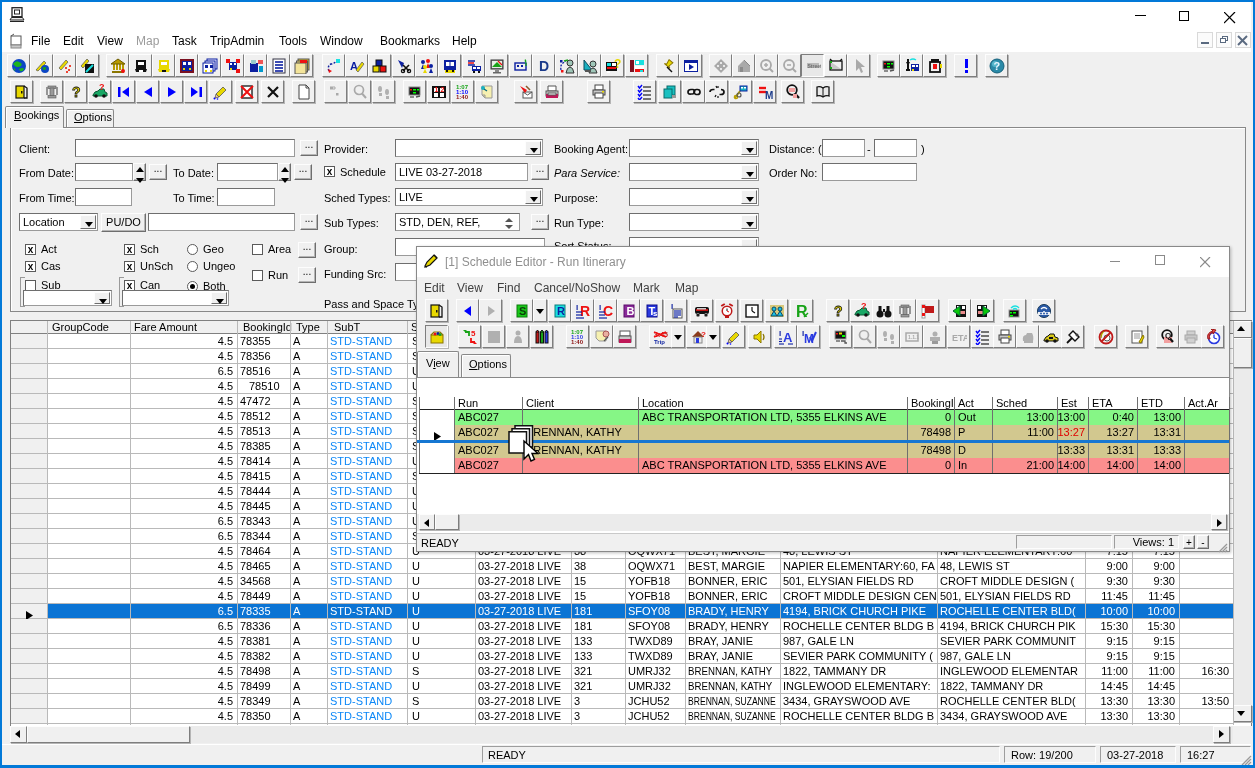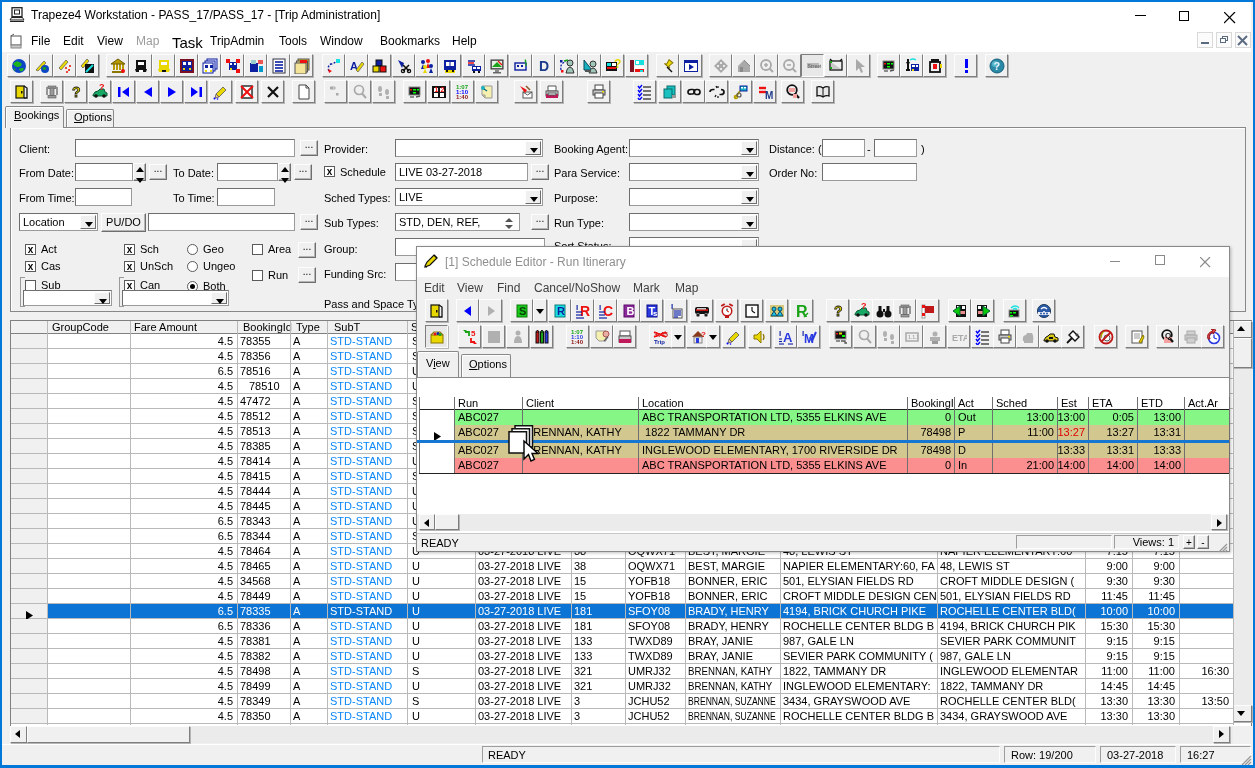--- a/index.html
+++ b/index.html
@@ -21,38 +21,37 @@
 
 </style></head><body>
 <div id="win">
 <div class="abs" style="left:0;top:0;width:1251px;height:29px;background:#fff;"></div>
 <div class="abs" style="left:9px;top:7px;"><svg width="16" height="16" viewBox="0 0 16 16">
         <rect x="3" y="0.7" width="10" height="9" fill="#fff" stroke="#222" stroke-width="1.3"></rect>
         <rect x="5.5" y="3" width="5" height="4" fill="#fff" stroke="#222" stroke-width="1"></rect>
         <path d="M2.5 10.5 L13.5 10.5 L15 13 L1 13 Z" fill="#e9e9e9" stroke="#222" stroke-width="1"></path>
         <path d="M1 14 L2 15 L3 14 L4 15 L5 14 L6 15 L7 14 L8 15 L9 14 L10 15 L11 14 L12 15 L13 14 L14 15 L15 14" fill="none" stroke="#222" stroke-width="1"></path>
       </svg></div>
-<div class="abs" style="left:31px;top:8px;font-size:12px;color:#000;">Trapeze4 Workstation - PASS_17/PASS_17 - [Trip Administration]</div>
 <div class="abs" style="left:1135px;top:15px;width:11px;height:1px;background:#000;"></div>
 <div class="abs" style="left:1179px;top:11px;width:10px;height:10px;border:1px solid #000;"></div>
 <div class="abs" style="left:1224px;top:10px;"><svg width="12" height="12" viewBox="0 0 12 12">
         <line x1="0" y1="0" x2="11" y2="11" stroke="#000" stroke-width="1.2"></line>
         <line x1="11" y1="0" x2="0" y2="11" stroke="#000" stroke-width="1.2"></line>
       </svg></div>
 <div class="abs" style="left:0;top:29px;width:1251px;height:23px;background:#fff;"></div>
 <div class="abs" style="left:8px;top:33px;"><svg width="16" height="16" viewBox="0 0 16 16">
         <rect x="3" y="3" width="10" height="9" fill="#fff" stroke="#555"></rect>
         <rect x="3" y="12" width="10" height="3" fill="#c9c9c9" stroke="#888"></rect>
         <path d="M3 3 L6 1" fill="none" stroke="#555"></path>
       </svg></div>
 <div class="abs" style="left:31px;top:34px;font-size:12px;color:#000;">File</div>
 <div class="abs" style="left:63px;top:34px;font-size:12px;color:#000;">Edit</div>
 <div class="abs" style="left:97px;top:34px;font-size:12px;color:#000;">View</div>
 <div class="abs" style="left:136px;top:34px;font-size:12px;color:#9b9b9b;">Map</div>
-<div class="abs" style="left:172px;top:34px;font-size:15px;color:#000;">Task</div>
+<div class="abs" style="left:172px;top:34px;font-size:12px;color:#000;">Task</div>
 <div class="abs" style="left:210px;top:34px;font-size:12px;color:#000;">TripAdmin</div>
 <div class="abs" style="left:279px;top:34px;font-size:12px;color:#000;">Tools</div>
 <div class="abs" style="left:320px;top:34px;font-size:12px;color:#000;">Window</div>
 <div class="abs" style="left:380px;top:34px;font-size:12px;color:#000;">Bookmarks</div>
 <div class="abs" style="left:452px;top:34px;font-size:12px;color:#000;">Help</div>
 <div class="abs" style="left:1197px;top:32px;width:16px;height:16px;background:#fbfbfb;border:1px solid #d9d9d9;">
       <div style="position:absolute;left:3px;top:9px;width:8px;height:2px;background:#5a6a80;"></div>
     </div>
 <div class="abs" style="left:1216px;top:32px;width:16px;height:16px;background:#fbfbfb;border:1px solid #d9d9d9;">
       <div style="position:absolute;left:5px;top:3px;width:6px;height:5px;border:1px solid #5a6a80;"></div>
@@ -727,21 +726,21 @@
 <div class="btn3" style="left:531px;top:214px;width:18px;height:16px;line-height:8px;z-index:2;">...</div>
 <div class="lbl" style="left:324px;top:243px;z-index:2;">Group:</div>
 <div class="in" style="left:395px;top:238px;width:150px;height:18px;z-index:2;"></div>
 <div class="lbl" style="left:324px;top:268px;z-index:2;">Funding Src:</div>
 <div class="in" style="left:395px;top:263px;width:150px;height:18px;z-index:2;"></div>
 <div class="lbl" style="left:324px;top:298px;z-index:2;">Pass and Space Typ</div>
 <div class="lbl" style="left:554px;top:143px;z-index:2;">Booking Agent:</div>
 <div class="in combo" style="left:629px;top:139px;width:130px;height:18px;z-index:2;">
       <span class="da"></span>
     </div>
-<div class="lbl" style="left:554px;top:167px;z-index:2;">Para Service:</div>
+<div class="lbl" style="left:554px;top:167px;z-index:2;font-style:italic;">Para Service:</div>
 <div class="in combo" style="left:629px;top:163px;width:130px;height:18px;z-index:2;">
       <span class="da"></span>
     </div>
 <div class="lbl" style="left:554px;top:192px;z-index:2;">Purpose:</div>
 <div class="in combo" style="left:629px;top:188px;width:130px;height:18px;z-index:2;">
       <span class="da"></span>
     </div>
 <div class="lbl" style="left:554px;top:217px;z-index:2;">Run Type:</div>
 <div class="in combo" style="left:629px;top:213px;width:130px;height:18px;z-index:2;">
       <span class="da"></span>
@@ -1590,40 +1589,38 @@
 <div class="abs" style="left:1188px;top:397px;font-size:11px;height:13px;line-height:13px;z-index:11;">Act.Ar</div>
 <div class="abs" style="left:454px;top:410px;width:775px;height:15px;background:#86f686;z-index:11;"></div>
 <div class="abs" style="left:419px;top:410px;width:35px;height:15px;background:#fff;z-index:11;"></div>
 <div class="cell" style="left:454px;top:410px;width:68px;height:15px;line-height:15px;color:#000;padding-left:4px;z-index:11;">ABC027</div>
 <div class="cell" style="left:522px;top:410px;width:116px;height:15px;line-height:15px;color:#000;padding-left:4px;z-index:11;"></div>
 <div class="cell" style="left:638px;top:410px;width:269px;height:15px;line-height:15px;color:#000;padding-left:4px;z-index:11;">ABC TRANSPORTATION LTD, 5355 ELKINS AVE</div>
 <div class="cell" style="left:907px;top:410px;width:47px;height:15px;line-height:15px;color:#000;text-align:right;padding-right:3px;z-index:11;">0</div>
 <div class="cell" style="left:954px;top:410px;width:38px;height:15px;line-height:15px;color:#000;padding-left:4px;z-index:11;">Out</div>
 <div class="cell" style="left:992px;top:410px;width:65px;height:15px;line-height:15px;color:#000;text-align:right;padding-right:3px;z-index:11;">13:00</div>
 <div class="cell" style="left:1057px;top:410px;width:31px;height:15px;line-height:15px;color:#000;text-align:right;padding-right:3px;z-index:11;">13:00</div>
-<div class="cell" style="left:1088px;top:410px;width:49px;height:15px;line-height:15px;color:#000;text-align:right;padding-right:3px;z-index:11;">0:05</div>
+<div class="cell" style="left:1088px;top:410px;width:49px;height:15px;line-height:15px;color:#000;text-align:right;padding-right:3px;z-index:11;">0:40</div>
 <div class="cell" style="left:1137px;top:410px;width:47px;height:15px;line-height:15px;color:#000;text-align:right;padding-right:3px;z-index:11;">13:00</div>
 <div class="abs" style="left:419px;top:425px;width:810px;height:1px;background:#222;z-index:11;"></div>
 <div class="abs" style="left:454px;top:425px;width:775px;height:15px;background:#d2c88f;z-index:11;"></div>
 <div class="abs" style="left:419px;top:425px;width:35px;height:15px;background:#fff;z-index:11;"></div>
 <div class="cell" style="left:454px;top:425px;width:68px;height:15px;line-height:15px;color:#000;padding-left:4px;z-index:11;">ABC027</div>
 <div class="cell" style="left:522px;top:425px;width:116px;height:15px;line-height:15px;color:#000;padding-left:4px;z-index:11;">BRENNAN, KATHY</div>
-<div class="cell" style="left:638px;top:425px;width:269px;height:15px;line-height:15px;color:#000;padding-left:4px;z-index:11;">&nbsp;1822 TAMMANY DR</div>
 <div class="cell" style="left:907px;top:425px;width:47px;height:15px;line-height:15px;color:#000;text-align:right;padding-right:3px;z-index:11;">78498</div>
 <div class="cell" style="left:954px;top:425px;width:38px;height:15px;line-height:15px;color:#000;padding-left:4px;z-index:11;">P</div>
 <div class="cell" style="left:992px;top:425px;width:65px;height:15px;line-height:15px;color:#000;text-align:right;padding-right:3px;z-index:11;">11:00</div>
 <div class="cell" style="left:1057px;top:425px;width:31px;height:15px;line-height:15px;color:#e00000;text-align:right;padding-right:3px;z-index:11;">13:27</div>
 <div class="cell" style="left:1088px;top:425px;width:49px;height:15px;line-height:15px;color:#000;text-align:right;padding-right:3px;z-index:11;">13:27</div>
 <div class="cell" style="left:1137px;top:425px;width:47px;height:15px;line-height:15px;color:#000;text-align:right;padding-right:3px;z-index:11;">13:31</div>
 <div class="abs" style="left:419px;top:440px;width:810px;height:1px;background:#222;z-index:11;"></div>
 <div class="abs" style="left:454px;top:443px;width:775px;height:15px;background:#d2c88f;z-index:11;"></div>
 <div class="abs" style="left:419px;top:443px;width:35px;height:15px;background:#fff;z-index:11;"></div>
 <div class="cell" style="left:454px;top:443px;width:68px;height:15px;line-height:15px;color:#000;padding-left:4px;z-index:11;">ABC027</div>
 <div class="cell" style="left:522px;top:443px;width:116px;height:15px;line-height:15px;color:#000;padding-left:4px;z-index:11;">BRENNAN, KATHY</div>
-<div class="cell" style="left:638px;top:443px;width:269px;height:15px;line-height:15px;color:#000;padding-left:4px;z-index:11;">INGLEWOOD ELEMENTARY, 1700 RIVERSIDE DR</div>
 <div class="cell" style="left:907px;top:443px;width:47px;height:15px;line-height:15px;color:#000;text-align:right;padding-right:3px;z-index:11;">78498</div>
 <div class="cell" style="left:954px;top:443px;width:38px;height:15px;line-height:15px;color:#000;padding-left:4px;z-index:11;">D</div>
 <div class="cell" style="left:992px;top:443px;width:65px;height:15px;line-height:15px;color:#000;text-align:right;padding-right:3px;z-index:11;"></div>
 <div class="cell" style="left:1057px;top:443px;width:31px;height:15px;line-height:15px;color:#000;text-align:right;padding-right:3px;z-index:11;">13:33</div>
 <div class="cell" style="left:1088px;top:443px;width:49px;height:15px;line-height:15px;color:#000;text-align:right;padding-right:3px;z-index:11;">13:31</div>
 <div class="cell" style="left:1137px;top:443px;width:47px;height:15px;line-height:15px;color:#000;text-align:right;padding-right:3px;z-index:11;">13:33</div>
 <div class="abs" style="left:419px;top:458px;width:810px;height:1px;background:#222;z-index:11;"></div>
 <div class="abs" style="left:454px;top:458px;width:775px;height:15px;background:#fb8e8e;z-index:11;"></div>
 <div class="abs" style="left:419px;top:458px;width:35px;height:15px;background:#fff;z-index:11;"></div>
 <div class="cell" style="left:454px;top:458px;width:68px;height:15px;line-height:15px;color:#000;padding-left:4px;z-index:11;">ABC027</div>

